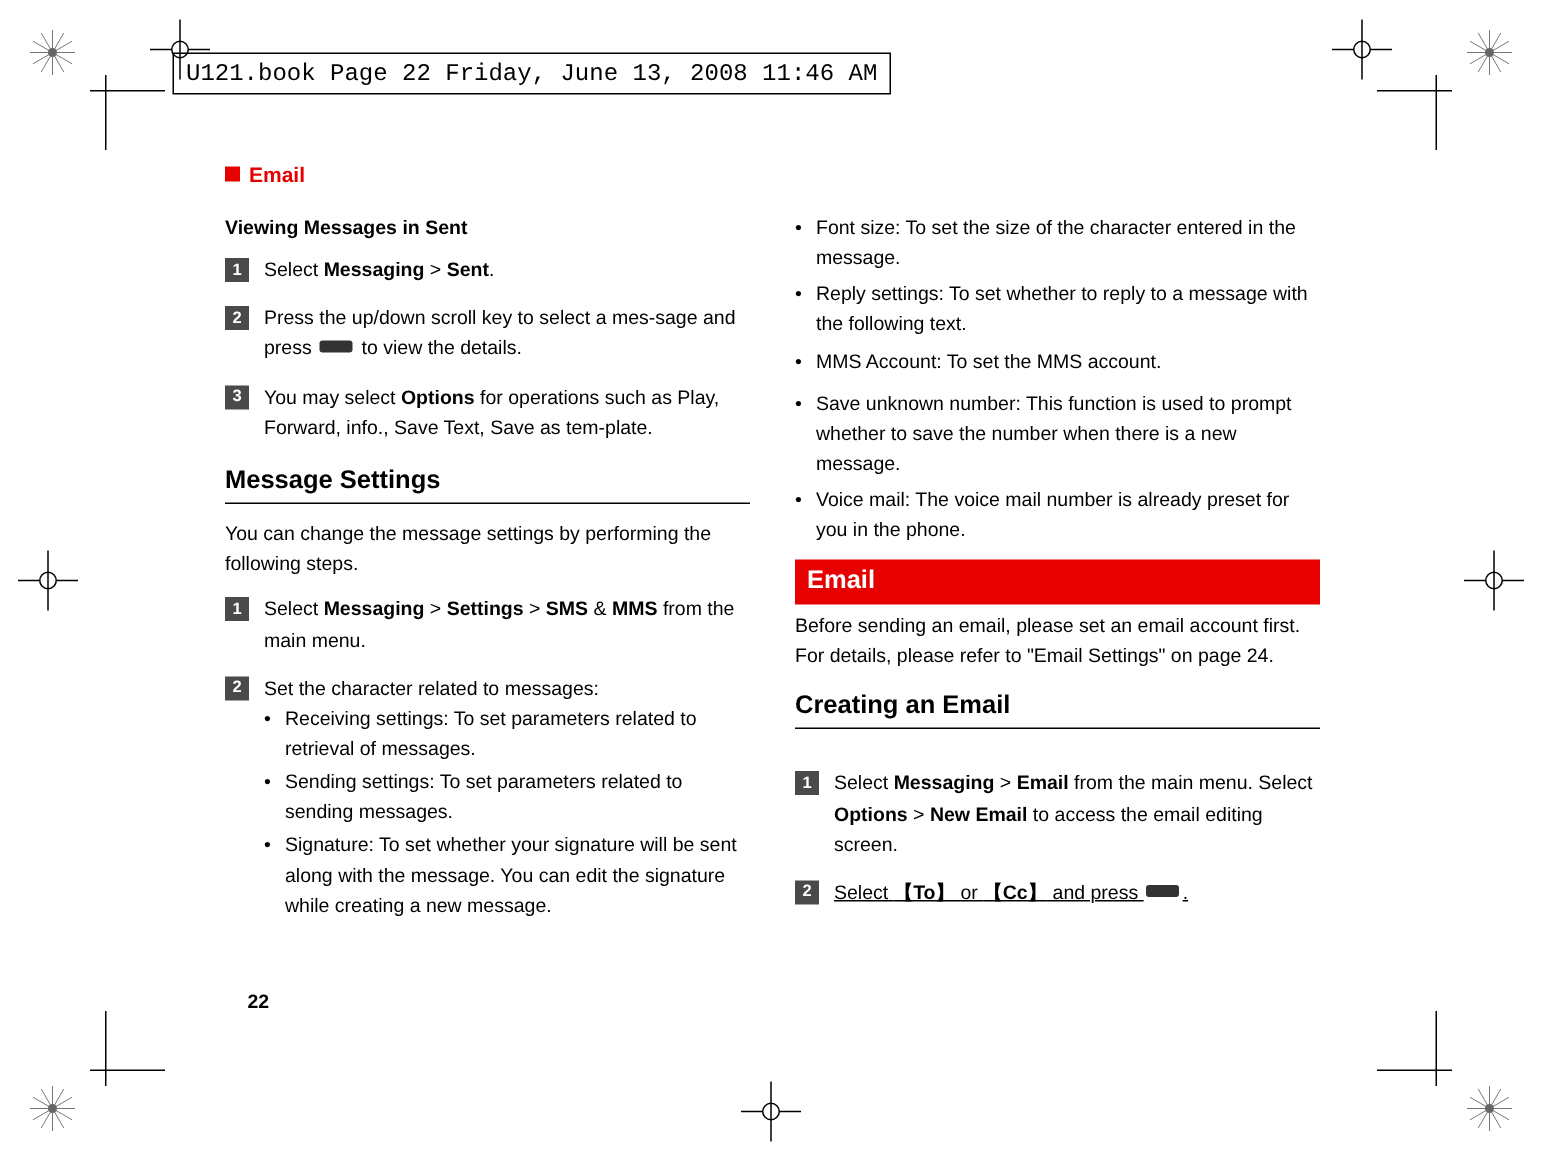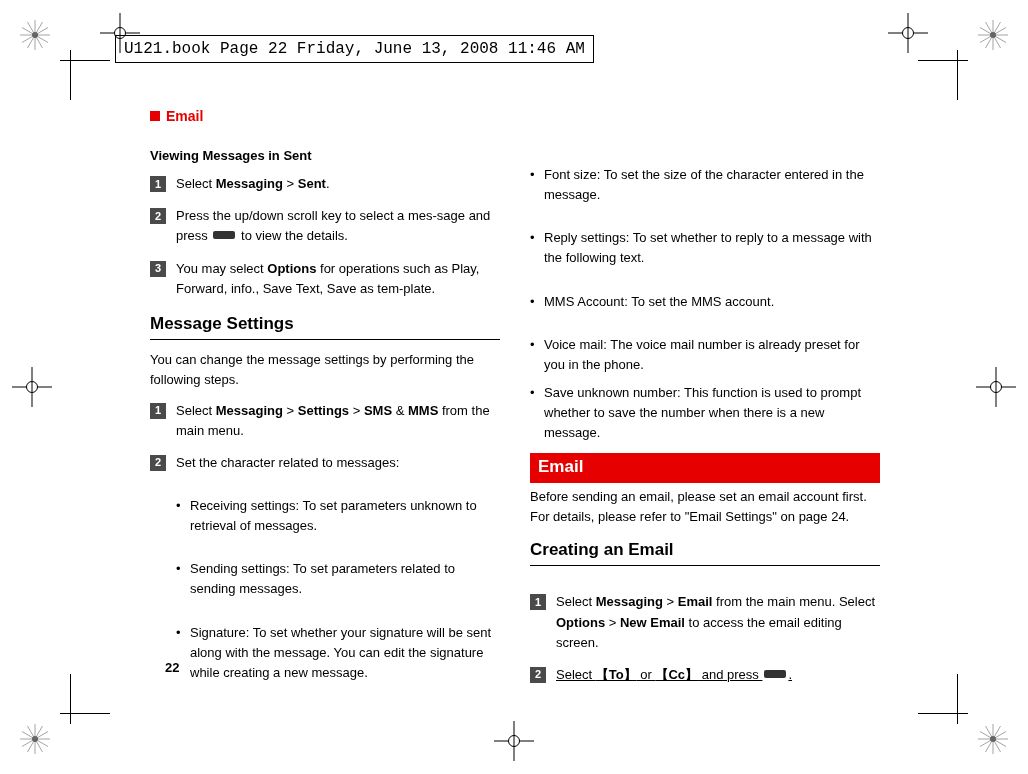--- a/index.html
+++ b/index.html
@@ -43,38 +43,38 @@
   
   
   .file-header { position: absolute; top: 35px; left: 115px; border: 1px solid #000; padding: 4px 8px; font-family: "Courier New", monospace; font-size: 16px; }
   
   
   .page { position: absolute; top: 108px; left: 150px; width: 730px; }
   .page-header { display: flex; align-items: center; gap: 6px; margin-bottom: 18px; }
   .header-square { display: inline-block; width: 10px; height: 10px; background: #e60000; }
   .header-text { color: #e60000; font-weight: bold; font-size: 14px; }
   
-  .columns { display: flex; gap: 30px; align-items: flex-end; }
+  .columns { display: flex; gap: 30px; }
   .col { flex: 1; line-height: 1.55; }
   
   .sub-bold { font-weight: bold; margin-bottom: 8px; font-size: 13px; }
   
   .step { display: flex; gap: 10px; margin-bottom: 12px; }
   .step-num { flex-shrink: 0; display: inline-flex; align-items: center; justify-content: center; width: 16px; height: 16px; background: #4a4a4a; color: #fff; font-size: 11px; font-weight: bold; margin-top: 2px; }
   .step-body { flex: 1; }
   
   .key-icon { display: inline-block; width: 22px; height: 8px; background: #333; border-radius: 2px; vertical-align: 1px; margin: 0 2px; }
   
   .section-heading { font-weight: bold; font-size: 17px; margin-top: 4px; margin-bottom: 2px; }
   .section-rule { border-top: 1px solid #000; margin-bottom: 10px; }
   
   .para { margin-bottom: 10px; }
   
   .bullet-list { list-style: none; padding-left: 0; }
-  .bullet-list li { position: relative; padding-left: 14px; margin-bottom: 4px; margin-top: 23px; }
+  .bullet-list li { position: relative; padding-left: 14px; margin-bottom: 4px; }
   .bullet-list li::before { content: "•"; position:absolute; left: 0; top: 0; }
   
   .bullet-list-sm li { margin-bottom: 2px; }
   
   .section-bar { background: #e60000; color: #fff; font-weight: bold; font-size: 17px; padding: 1px 8px 2px; margin-top: 10px; margin-bottom: 4px; }
   
   .page-num { position: absolute; left: 165px; top: 660px; font-weight: bold; font-size: 13px; }
   
   b { font-weight: bold; }
   .nowrap { white-space: nowrap; text-decoration: underline; }
@@ -235,35 +235,35 @@
         <div class="step-body">
           <span>Select </span><b>Messaging</b><span> &gt; </span><b>Settings</b><span> &gt; </span><b>SMS</b><span> &amp; </span><b>MMS</b><span> from the main menu.</span>
         </div>
       </div>
 
       <div class="step">
         <span class="step-num">2</span>
         <div class="step-body">
           <div>Set the character related to messages:</div>
           <ul class="bullet-list bullet-list-sm">
-            <li>Receiving settings: To set parameters unknown to retrieval of messages.</li>
+            <li>Receiving settings: To set parameters related to retrieval of messages.</li>
             <li>Sending settings: To set parameters related to sending messages.</li>
             <li>Signature: To set whether your signature will be sent along with the message. You can edit the signature while creating a new message.</li>
           </ul>
         </div>
       </div>
     </div>
 
     <div class="col">
       <ul class="bullet-list">
         <li>Font size: To set the size of the character entered in the message.</li>
         <li>Reply settings: To set whether to reply to a message with the following text.</li>
         <li>MMS Account: To set the MMS account.</li>
+        <li style="margin-top:8px">Save unknown number: This function is used to prompt whether to save the number when there is a new message.</li>
         <li>Voice mail: The voice mail number is already preset for you in the phone.</li>
-        <li style="margin-top:8px">Save unknown number: This function is used to prompt whether to save the number when there is a new message.</li>
       </ul>
 
       <div class="section-bar">Email</div>
       <div class="para">Before sending an email, please set an email account first. For details, please refer to "Email Settings" on page 24.</div>
 
       <div class="section-heading">Creating an Email</div>
       <div class="section-rule"></div>
 
       <div style="height:16px"></div>
 

